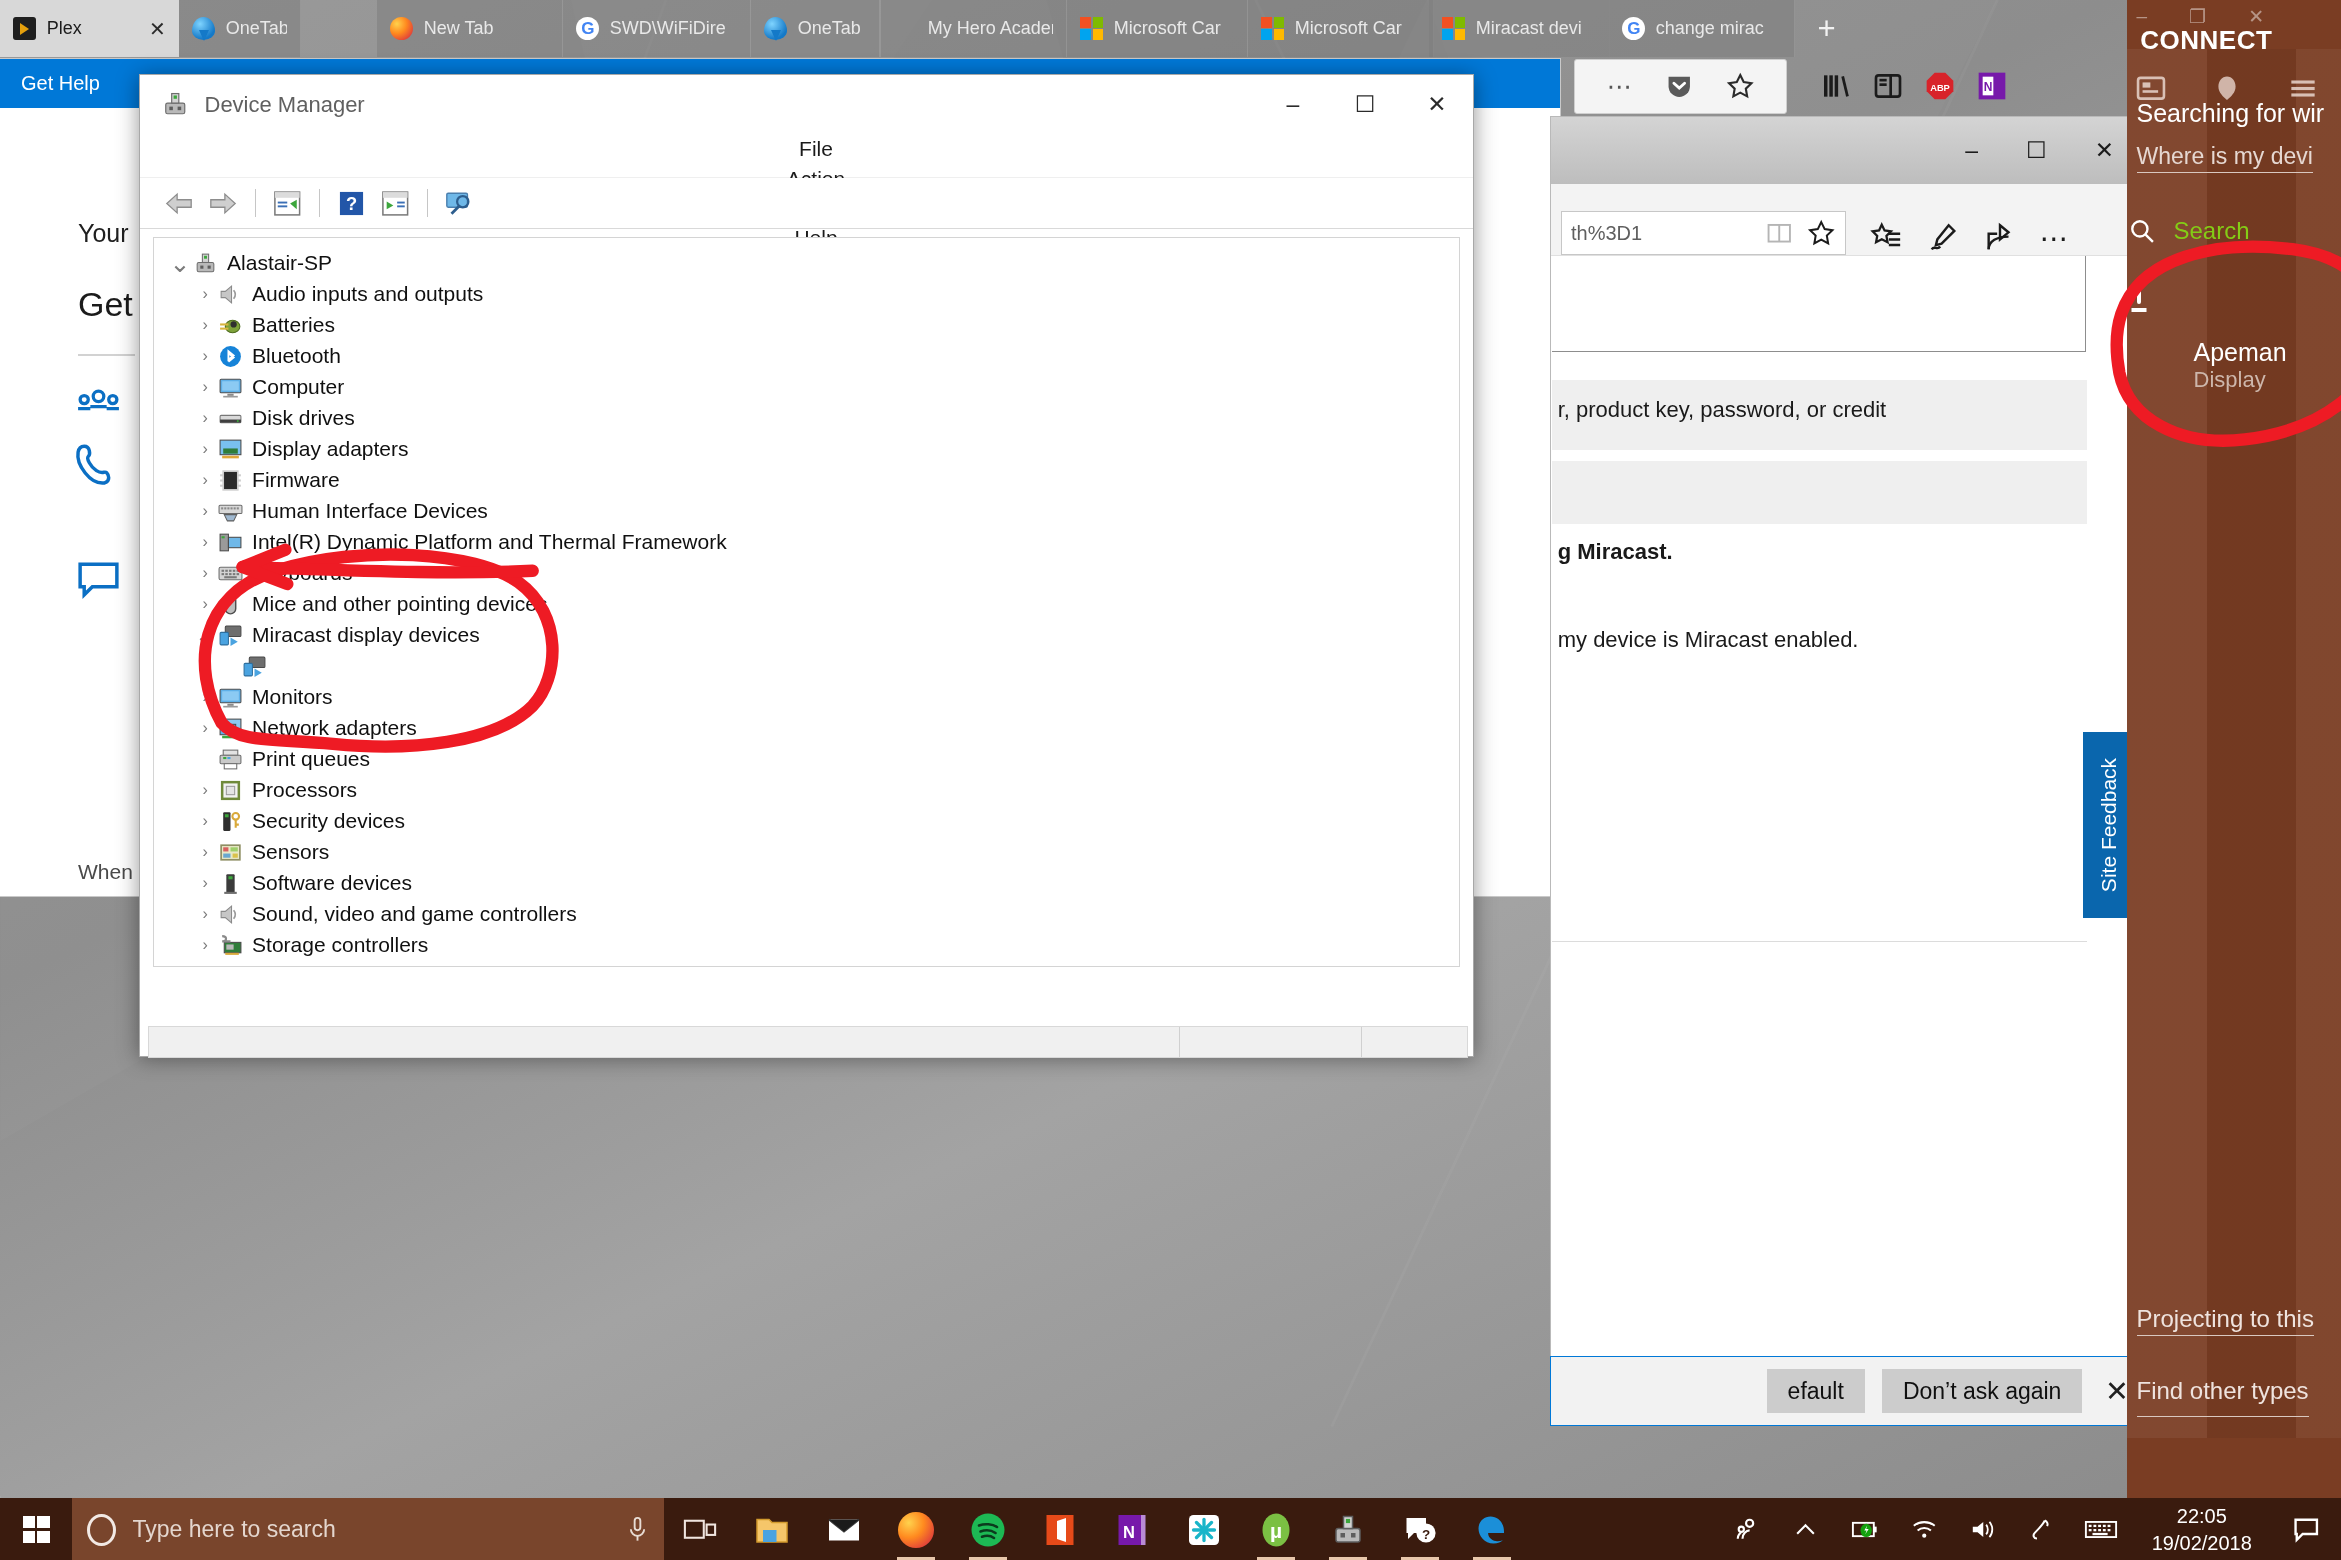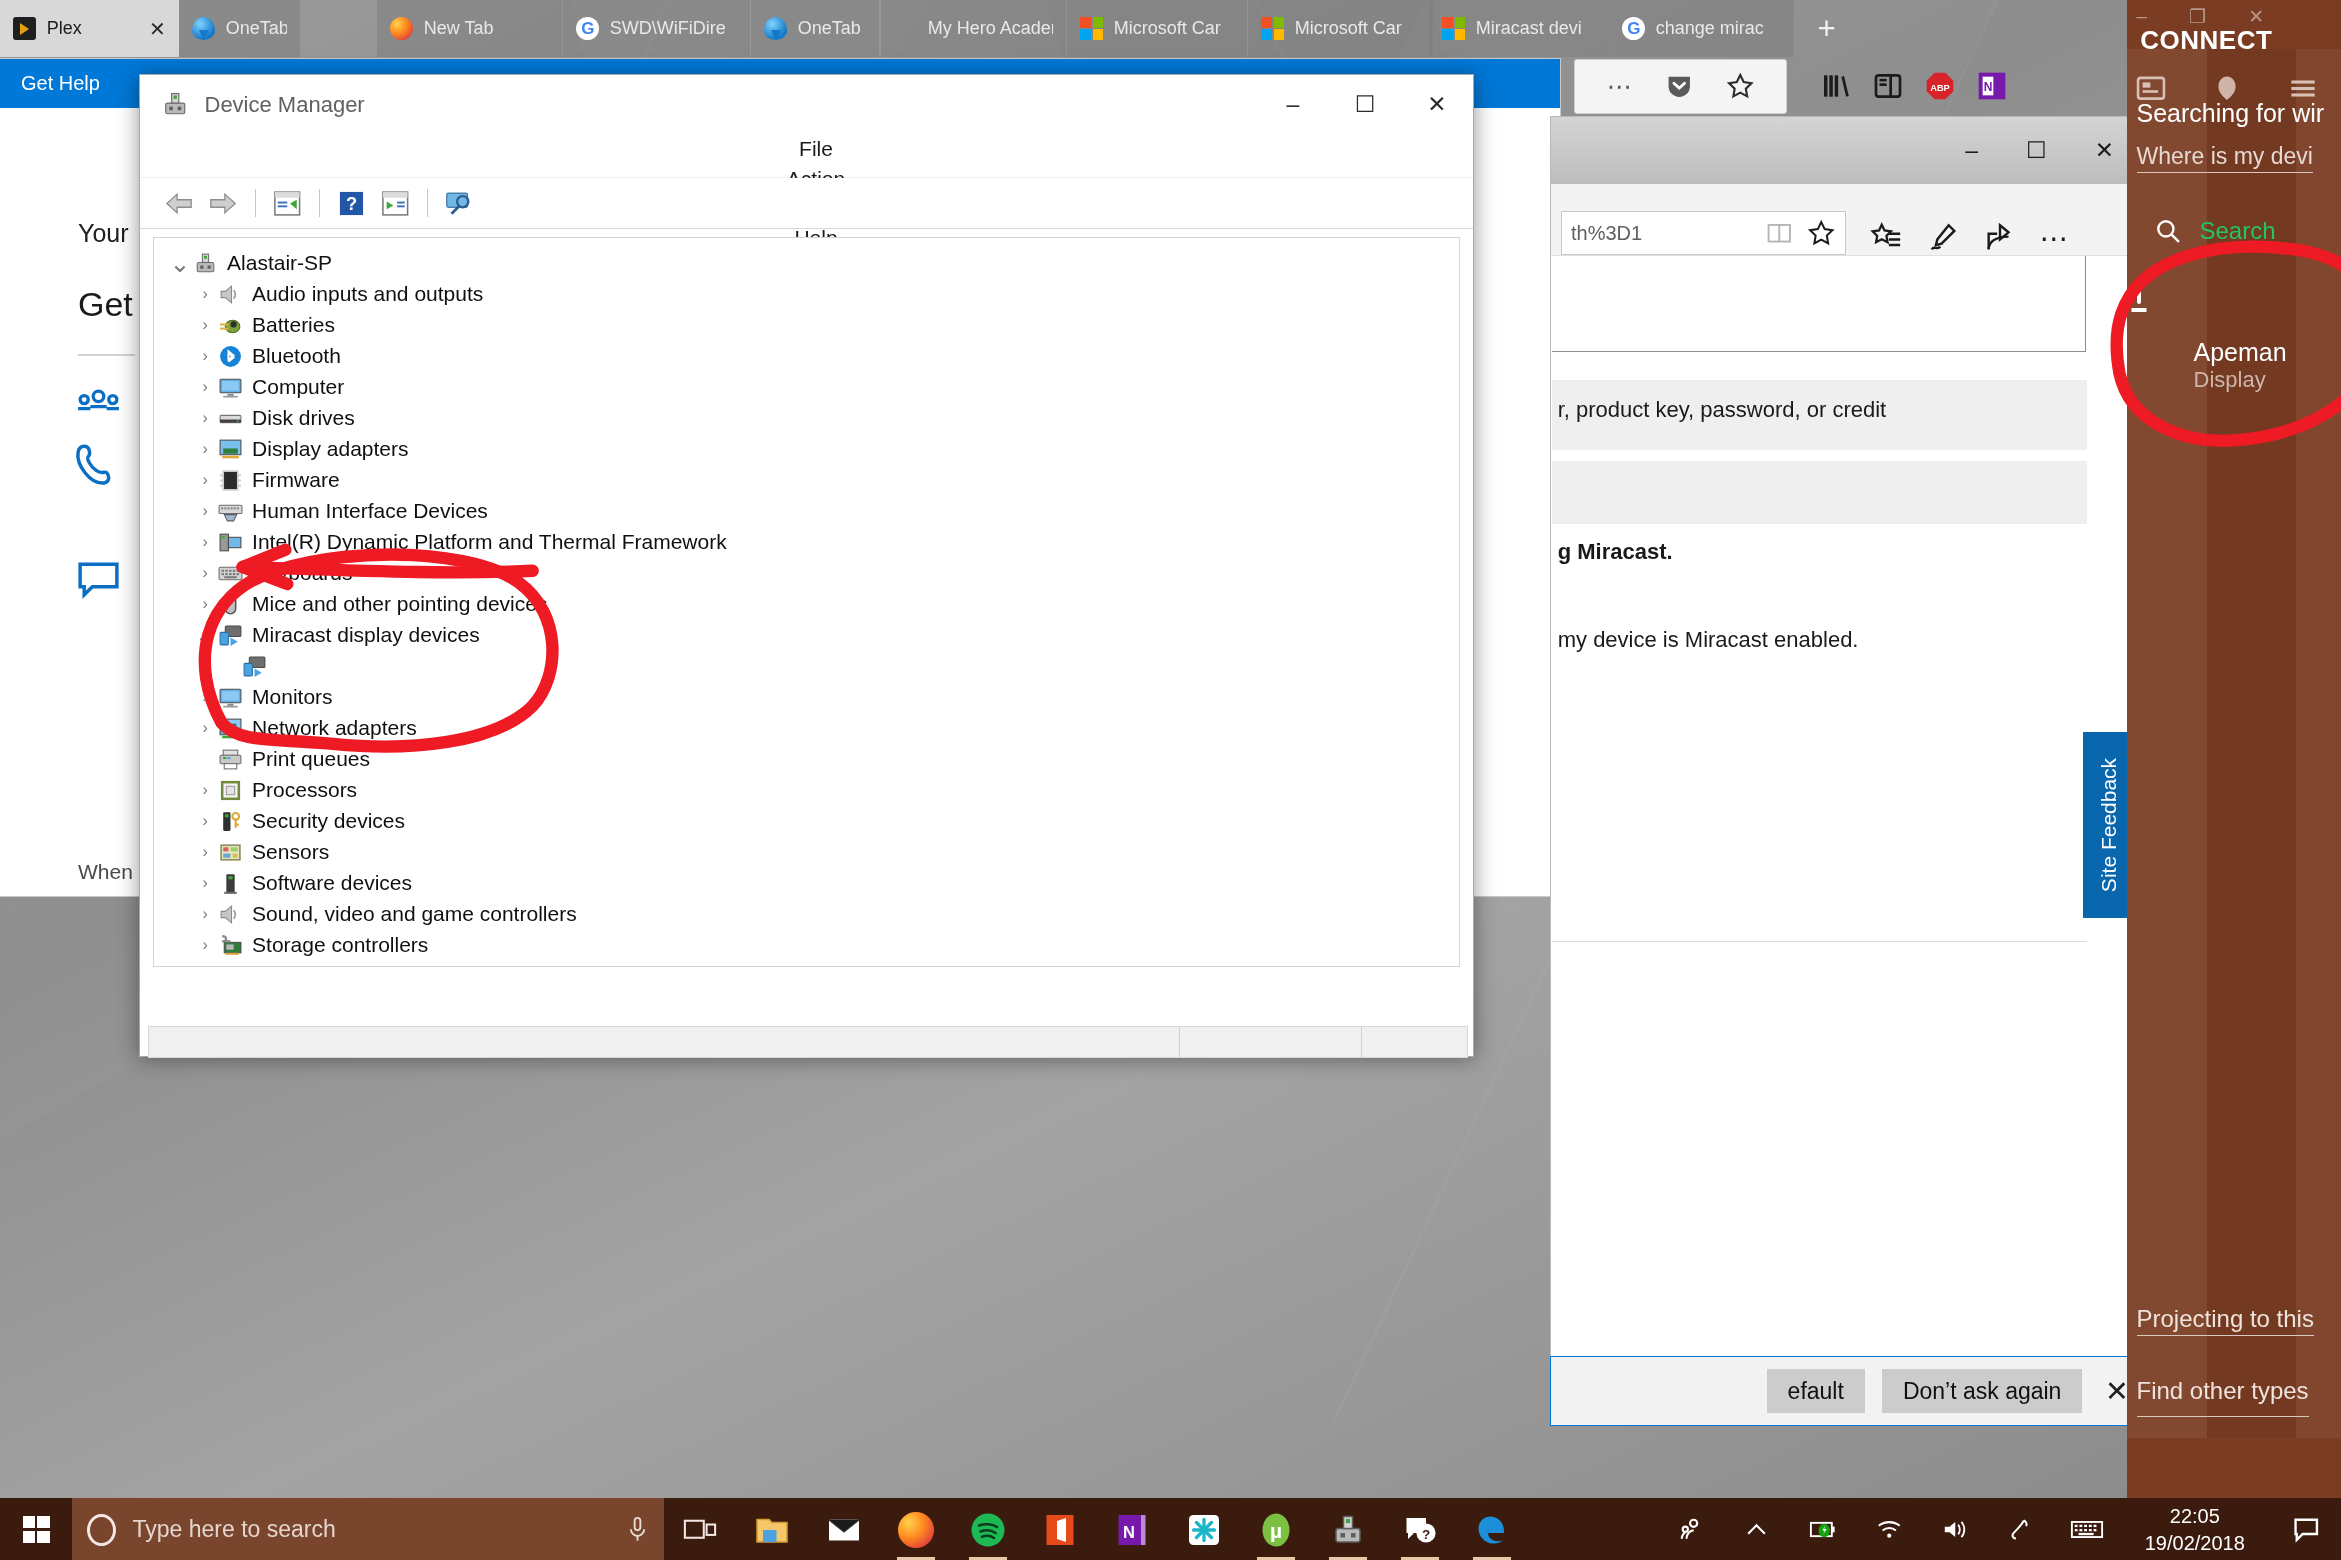--- a/index.html
+++ b/index.html
@@ -126,21 +126,21 @@
   
   #connect{left:2127px;top:0;width:215px;height:1498px;background:#7a3d23;}
   #connect .ctitle{position:absolute;left:13.3px;top:25px;font-size:26px;font-weight:bold;color:#fff;letter-spacing:0.5px;}
   #connect-caption{position:absolute;left:0;top:0;width:215px;height:32px;display:flex;justify-content:flex-start;
      gap:42px;padding-left:9.5px;box-sizing:border-box;color:rgba(255,255,255,.45);font-size:19px;align-items:center;}
   #connect-icons{position:absolute;left:7.6px;top:67px;width:207px;height:42px;display:flex;align-items:center;gap:44px;}
   .cic{width:32px;height:28.5px;opacity:.85;}
   #c-searching{position:absolute;left:9.5px;top:99px;font-size:25px;color:#ffffff;white-space:nowrap;}
   #c-where{position:absolute;left:9.5px;top:143px;font-size:23px;color:#e6d8d2;white-space:nowrap;
      border-bottom:1px solid #d9c8c0;padding-bottom:1.9px;}
-  #c-searchrow{position:absolute;left:27px;top:217px;display:flex;align-items:center;gap:17px;color:#22c55e;font-size:24px;}
+  #c-searchrow{position:absolute;left:1px;top:217px;display:flex;align-items:center;gap:17px;color:#84cc16;font-size:24px;}
   #c-device{position:absolute;left:9.5px;top:285px;width:205px;}
   #c-device .dev-ico{width:36px;height:28.5px;border:2.9px solid #fff;border-radius:1.9px;box-sizing:border-box;position:relative;}
   #c-device .dev-ico:after{content:"";position:absolute;left:50%;bottom:-9.5px;transform:translateX(-50%);
      width:15px;height:3.8px;background:#fff;}
   #c-device .dev-name{margin-top:36px;margin-left:57px;font-size:25px;color:#ffffff;}
   #c-device .dev-sub{margin-left:57px;font-size:22px;color:#cdb6ab;}
   #c-project{position:absolute;left:9.5px;top:1305px;font-size:24px;color:#efe3de;white-space:nowrap;
      border-bottom:1px solid #d9c8c0;padding-bottom:1.9px;}
   #c-findother{position:absolute;left:9.5px;top:1377px;font-size:24px;color:#efe3de;white-space:nowrap;
      border-bottom:1px solid #d9c8c0;padding-bottom:11px;}
@@ -155,21 +155,21 @@
   #taskbar{left:0;top:1498px;width:2342px;height:63px;background:#3a1b0e;display:flex;align-items:center;}
   #start{width:72px;height:63px;display:flex;align-items:center;justify-content:center;}
   #start .winlogo{width:27px;height:27px;display:grid;grid-template-columns:1fr 1fr;grid-template-rows:1fr 1fr;gap:2.9px;}
   #start .winlogo i{background:#ffffff;display:block;}
   #searchbox{width:592px;height:63px;background:#79452c;display:flex;align-items:center;padding:0 15px;box-sizing:border-box;gap:17px;}
   #cortana{width:28.5px;height:32px;border:3.8px solid #f2e9e4;border-radius:50%;box-sizing:border-box;flex:0 0 28.5px;}
   #searchbox .ph{font-size:23px;color:#e4d6ce;flex:1;}
   .tb-app{width:72px;height:63px;display:flex;align-items:center;justify-content:center;position:relative;}
   .tb-app .under{position:absolute;bottom:0;left:17px;width:38px;height:3.8px;background:#e8c7ab;}
   .tb-icon{width:36px;height:36px;position:relative;}
-  #tray{margin-left:auto;display:flex;align-items:center;gap:11px;padding-right:5.7px;}
+  #tray{margin-left:auto;display:flex;align-items:center;gap:4px;padding-right:5.7px;}
   .tray-btn{width:55px;height:63px;display:flex;align-items:center;justify-content:center;color:#fff;}
   #clock{width:139px;height:63px;display:flex;flex-direction:column;align-items:center;justify-content:center;
      color:#ffffff;font-size:20px;line-height:1.35;}
   #action-center{width:61px;height:63px;display:flex;align-items:center;justify-content:center;}
 </style>
 </head>
 <body>
 
 <div id="wallpaper" class="abs"></div>
 <svg id="wall-facets" class="abs" viewBox="0 0 2462 1575">

